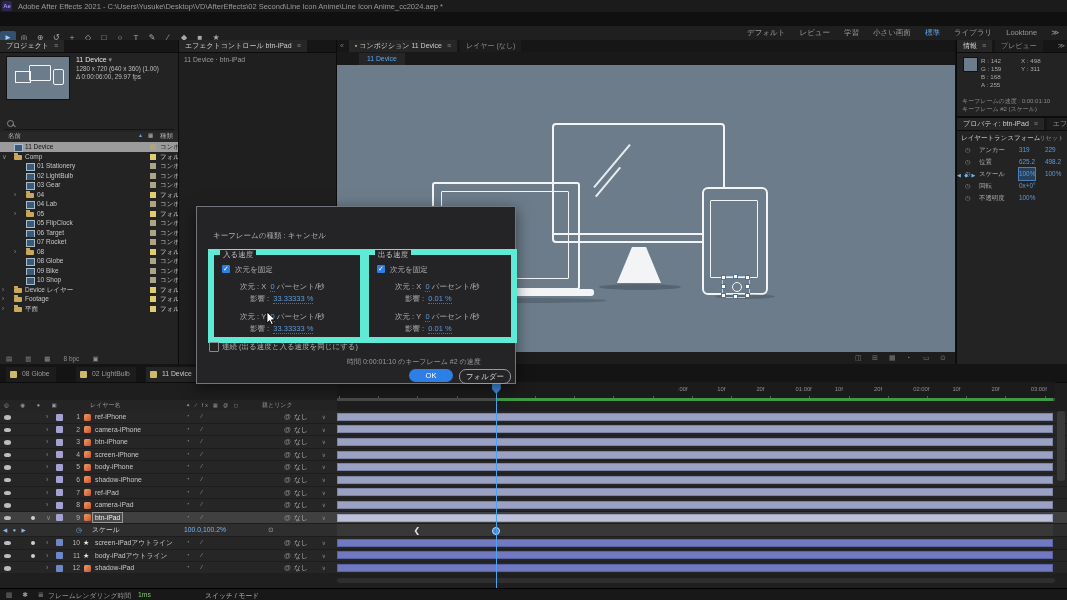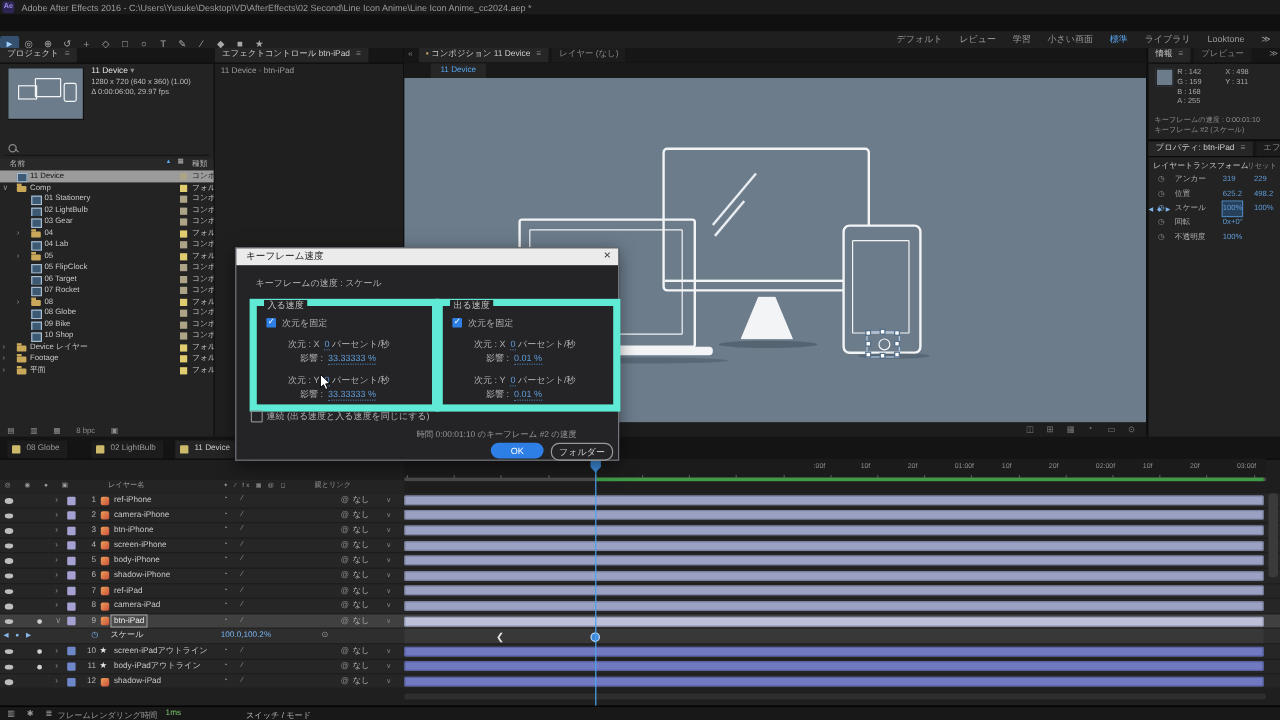--- a/index.html
+++ b/index.html
@@ -148,21 +148,21 @@
   #dlg-cancel{position:absolute;left:262px;top:162px;width:50px;height:13px;border:1px solid #9a9a9a;border-radius:7px;color:#d0d0d0;font-size:7.5px;text-align:center;line-height:13px;}
   #cursor{left:266px;top:312px;z-index:60;}
 </style>
 </head>
 <body>
 
 <div id="app">
 
   <div class="abs" id="titlebar">
     <div class="abs" id="ae-logo">Ae</div>
-    <div class="abs" id="win-title">Adobe After Effects 2016 - C:\Users\Yusuke\Desktop\VD\AfterEffects\02 Second\Line Icon Anime\Line Icon Anime_cc2024.aep *</div>
+    <div class="abs" id="win-title">Adobe After Effects 2021 - C:\Users\Yusuke\Desktop\VD\AfterEffects\02 Second\Line Icon Anime\Line Icon Anime_cc2024.aep *</div>
   </div>
 
 
   <div class="abs" id="toolbar"><span class="tool active">►</span><span class="tool">◎</span><span class="tool">⊕</span><span class="tool">↺</span><span class="tool">＋</span><span class="tool">◇</span><span class="tool">□</span><span class="tool">○</span><span class="tool">T</span><span class="tool">✎</span><span class="tool">∕</span><span class="tool">◆</span><span class="tool">■</span><span class="tool">★</span></div>
   <div class="abs" id="workspaces"><span class="ws">デフォルト</span><span class="ws">レビュー</span><span class="ws">学習</span><span class="ws">小さい画面</span><span class="ws active">標準</span><span class="ws">ライブラリ</span><span class="ws">Looktone</span><span class="ws">≫</span></div>
 
   <div class="abs" id="project">
     <div class="tabstrip">
       <span class="ptab"><span>プロジェクト</span> <span class="pmenu">≡</span></span>
     </div>
@@ -640,25 +640,21 @@
   <div class="abs" id="ph-marker" style="left: 491.8px;"></div>
 
   <div class="abs" id="statusbar">
     <span style="position:absolute;left:6px;top:2px;letter-spacing:4px;">▥ ✱ ≣</span>
     <span style="position:absolute;left:48px;top:2px;">フレームレンダリング時間</span>
     <span class="g" style="position:absolute;left:138px;top:2px;">1ms</span>
     <span style="position:absolute;left:205px;top:2px;color:#b5b5b5;">スイッチ / モード</span>
   </div>
 
   <div class="abs" id="dialog">
-    <div id="dlg-title">
-      <span class="t">キーフレーム速度</span>
-      <span id="dlg-close">×</span>
-    </div>
-    <div class="dlg-txt" style="left:16px;top:24px;">キーフレームの速度 : スケール</div>
+    <div class="dlg-txt" style="left:16px;top:24px;">キーフレームの種類 : キャンセル</div>
 
     <div class="grp" style="left:11px;top:42px;width:146px;">
       <span class="legend">入る速度</span>
       <span class="cb on" style="left:8px;top:10px;">✓</span>
       <span class="dlg-txt" style="left:21px;top:10px;">次元を固定</span>
       <span class="dlg-txt" style="left:26px;top:27px;"><span>次元 : X</span>&nbsp; <span class="hot">0</span> <span>パーセント/秒</span></span>
       <span class="dlg-txt" style="left:36px;top:39px;"><span>影響 :</span>&nbsp; <span class="hot">33.33333 %</span></span>
       <span class="dlg-txt" style="left:26px;top:57px;"><span>次元 : Y</span>&nbsp; <span class="hot">0</span> <span>パーセント/秒</span></span>
       <span class="dlg-txt" style="left:36px;top:69px;"><span>影響 :</span>&nbsp; <span class="hot">33.33333 %</span></span>
     </div>

